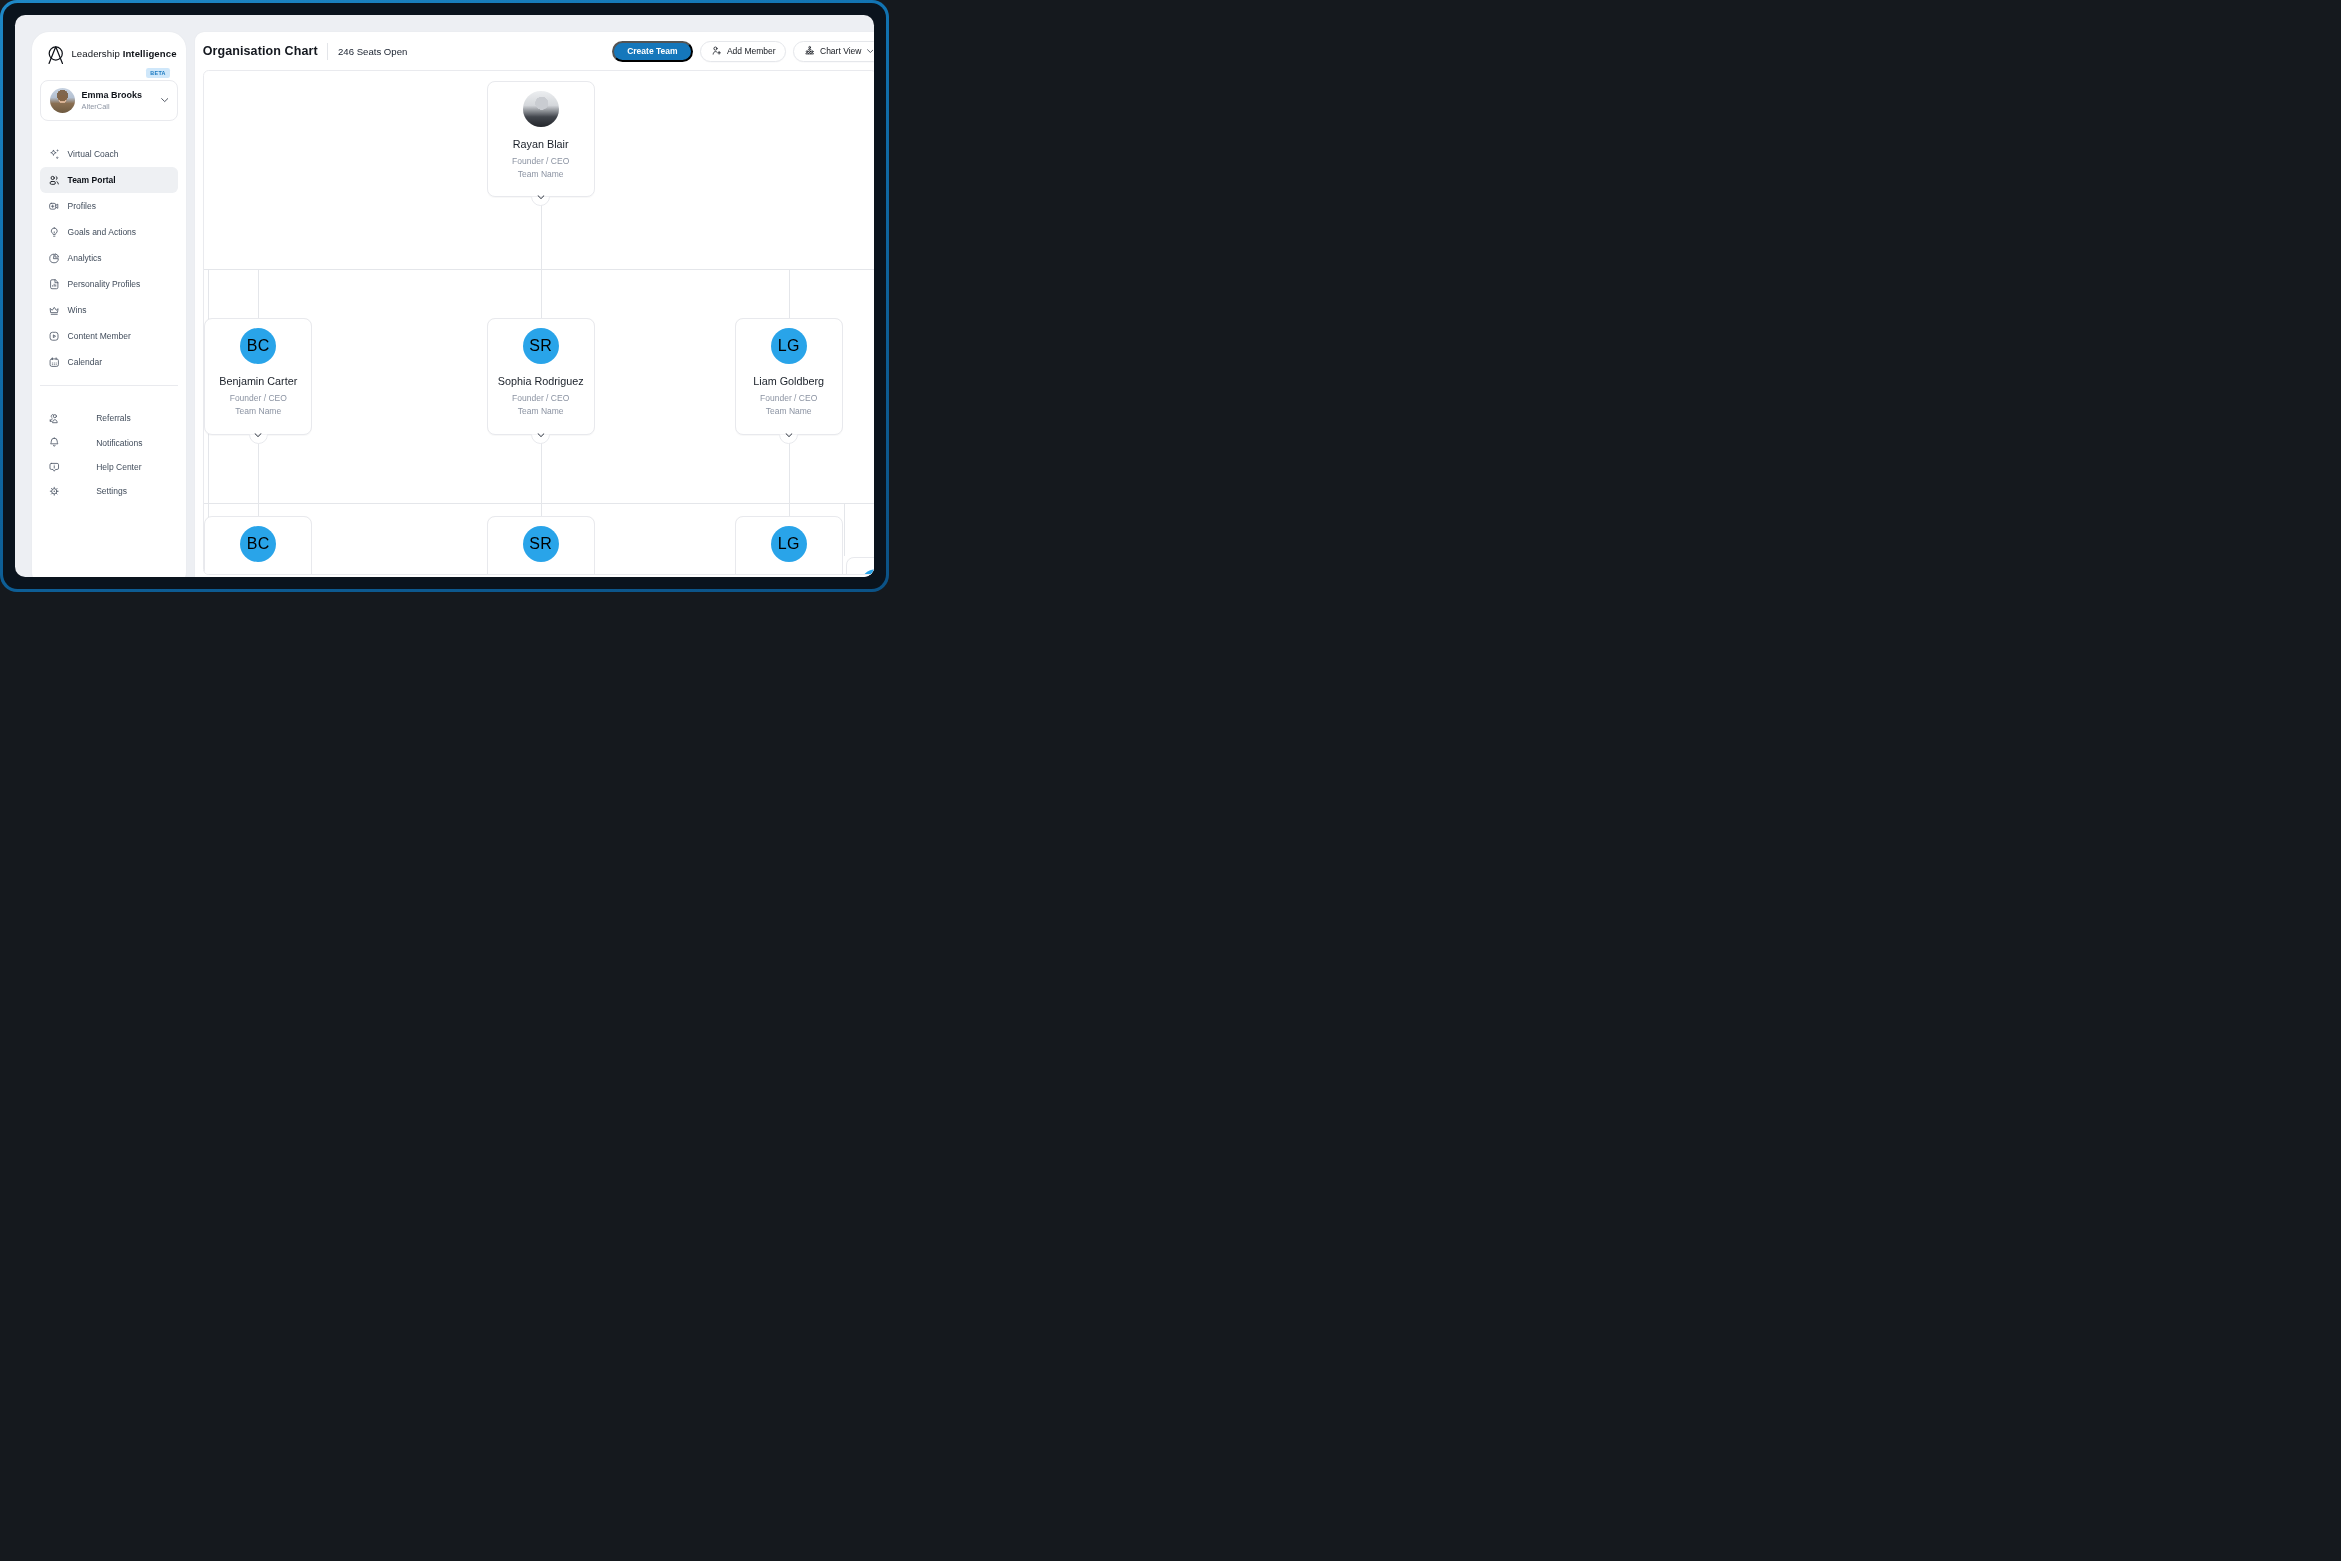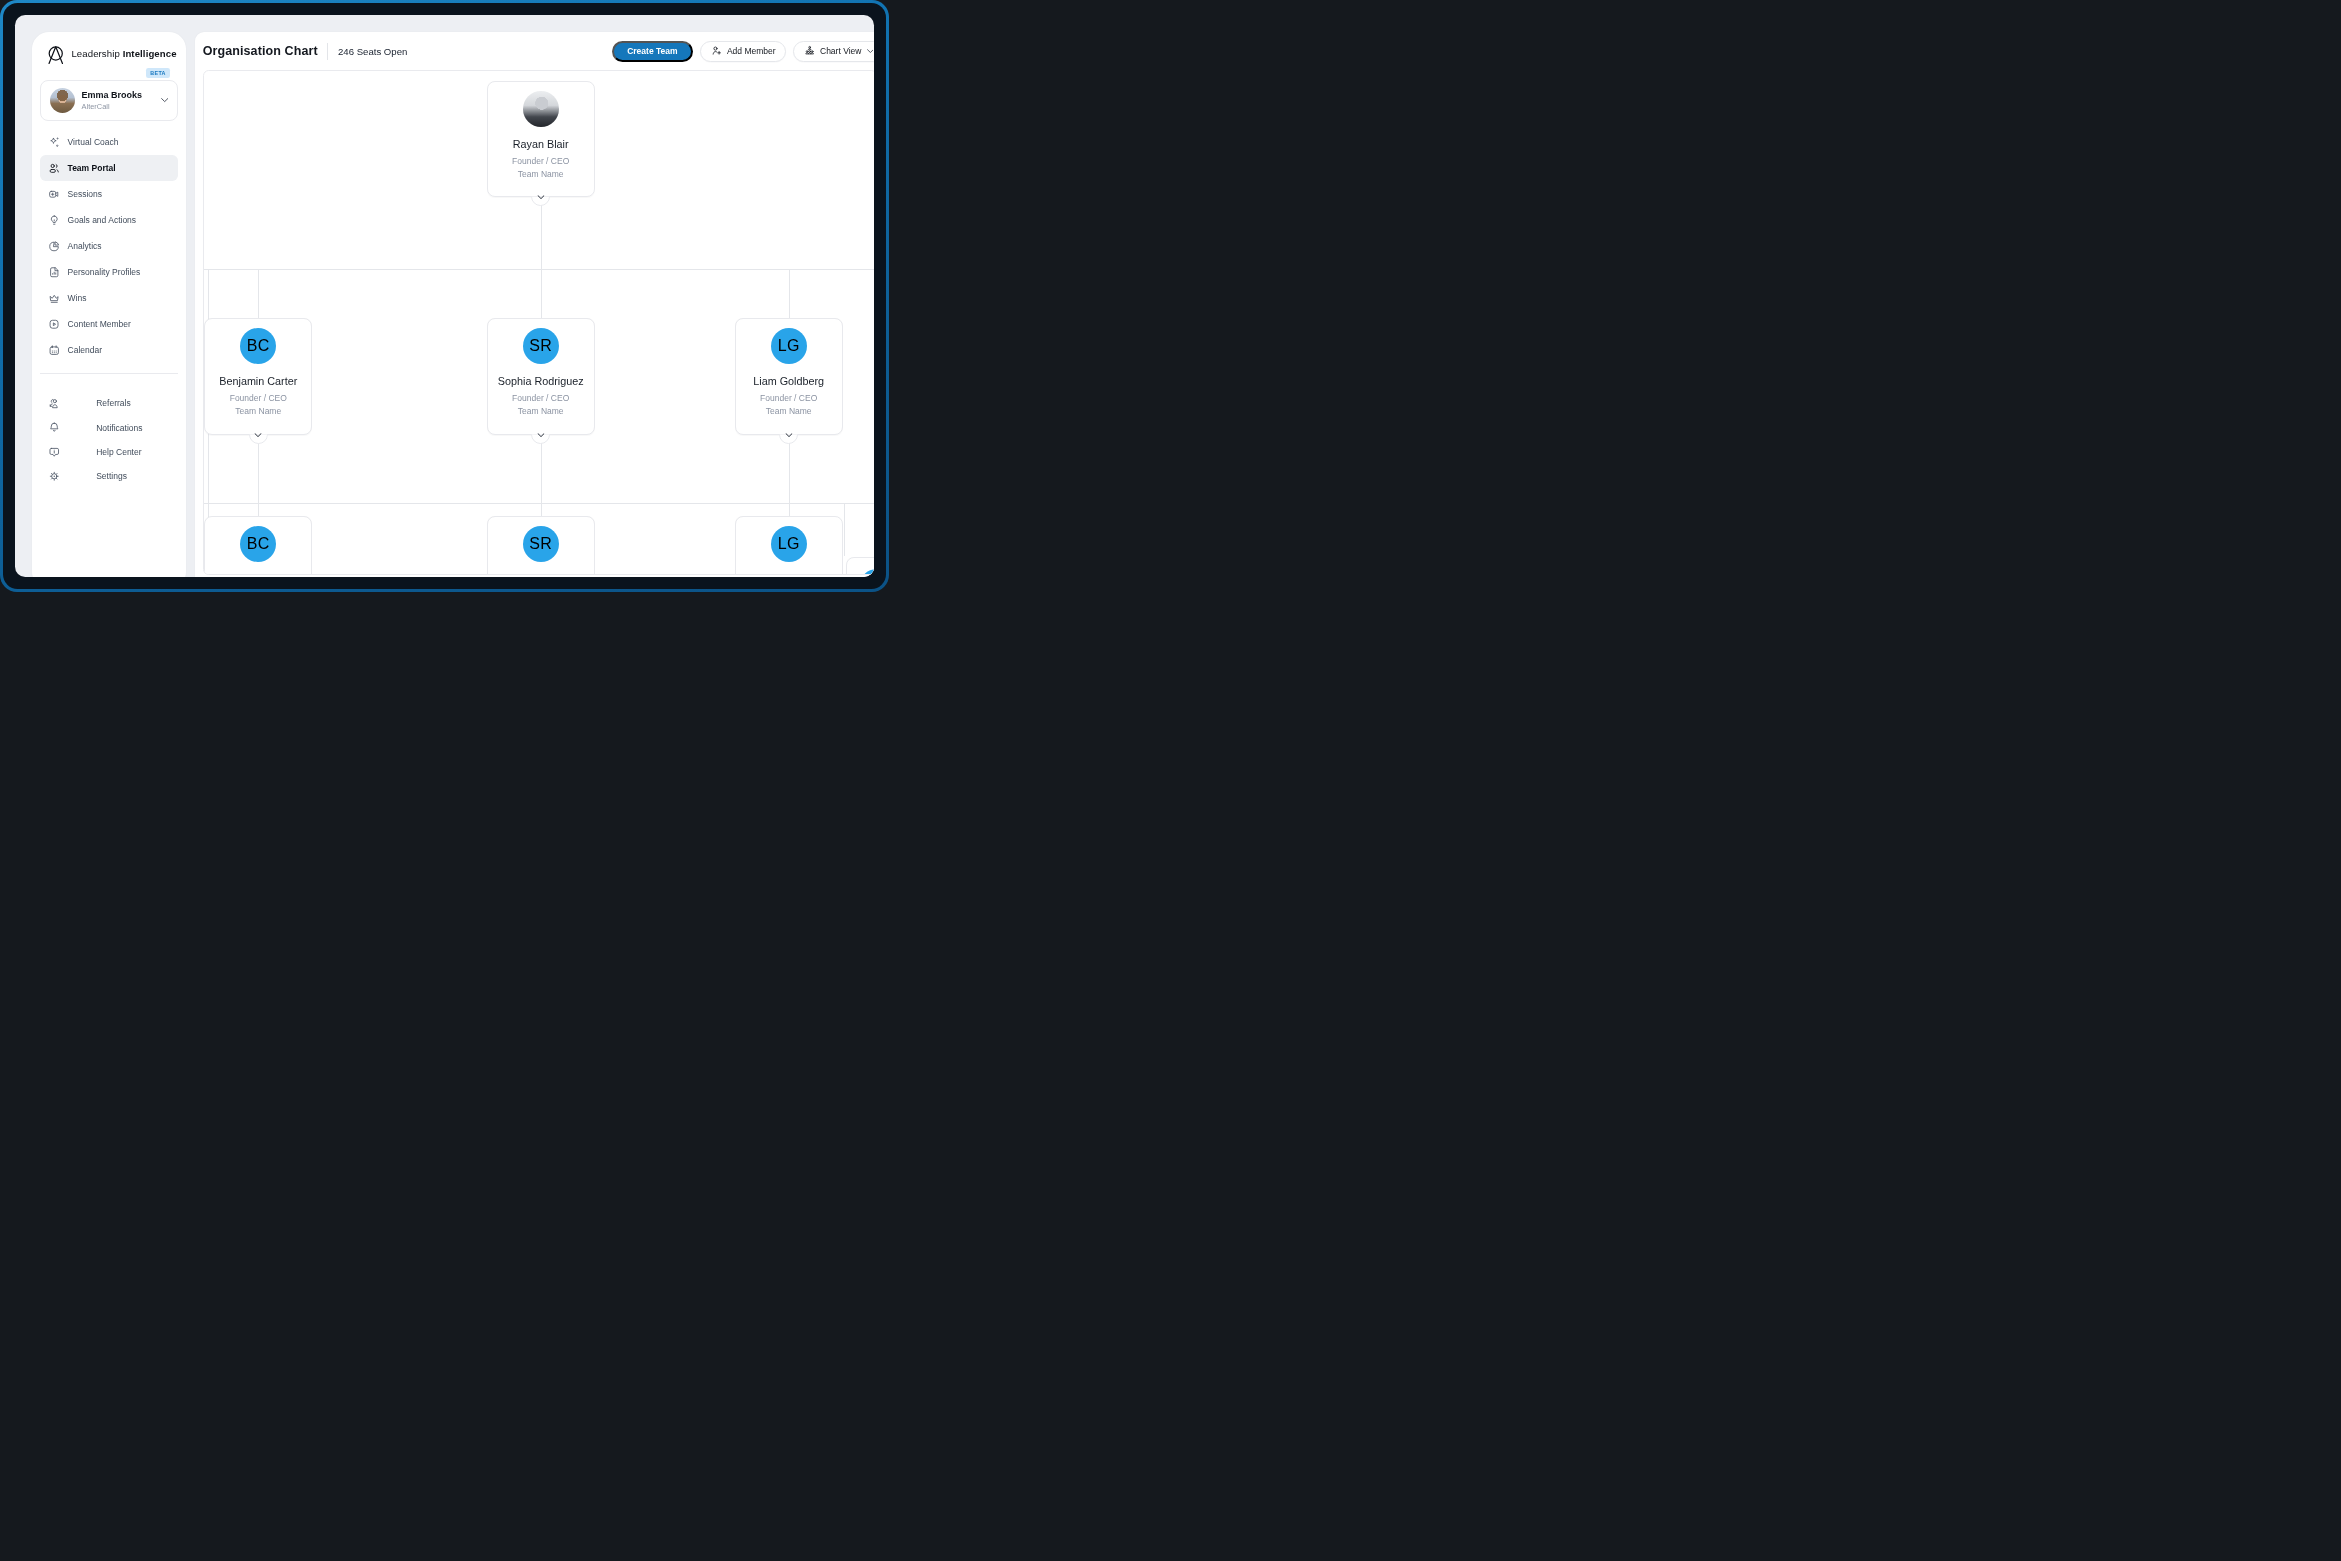--- a/index.html
+++ b/index.html
@@ -31,21 +31,21 @@
   .profile-avatar { width:25px; height:25px; border-radius:50%; flex:0 0 auto;
     background:
       radial-gradient(circle at 50% 30%, rgba(122,92,62,.9) 0 26%, rgba(0,0,0,0) 27%),
       radial-gradient(circle at 50% 44%, #d9b294 0 22%, rgba(0,0,0,0) 23%),
       linear-gradient(180deg,#c7d2e0 0%,#b4c1d2 38%,#8a6f52 62%,#6e5a40 100%); }
   .profile-texts { line-height:1.25; }
   .profile-name { font-size:9px; font-weight:700; color:#10141b; }
   .profile-org  { font-size:7.4px; color:#8d95a3; margin-top:1.1px; }
   .profile-chevron { margin-left:auto; color:#49505c; display:flex; }
 
-  .nav { margin-top:8px; padding:0 8px; }
+  .nav { margin-top:20px; padding:0 8px; }
   .nav-item { height:26px; display:flex; align-items:center; gap:7.4px; padding:0 7.4px;
     border-radius:5.7px; font-size:8.5px; color:#414c5b; cursor:default; }
   .nav-item .nicon { display:flex; width:12.5px; height:12.5px; flex:0 0 auto; color:#4d5766; }
   .nav-item.active { background:#eef0f3; color:#0b0f16; font-weight:700; }
   .nav-item.active .nicon { color:#14181f; }
   .side-divider { height:0.6px; background:#e9eaee; margin:10.2px 8px 17px; }
   .nav.footer .nav-item { height:24.4px;gap:36px; }
 
   
   .main { position:absolute; left:180px; top:17px; width:696px; height:557px;
@@ -143,21 +143,21 @@
             <span>Team Portal</span>
           </div>
           <div class="nav-item">
             <span class="nicon">
               <svg width="12.5" height="12.5" viewBox="0 0 24 24" fill="none" stroke="currentColor" stroke-width="1.6" stroke-linecap="round" stroke-linejoin="round">
                 <rect x="3.2" y="6.4" width="11.6" height="11.2" rx="3"></rect>
                 <path d="M9 9.7v4.6M6.7 12h4.6"></path>
                 <path d="M15 10.2l3.8-2.2v8l-3.8-2.2"></path>
               </svg>
             </span>
-            <span>Sessions</span>
+            <span>Profiles</span>
           </div>
           <div class="nav-item">
             <span class="nicon">
               <svg width="12.5" height="12.5" viewBox="0 0 24 24" fill="none" stroke="currentColor" stroke-width="1.6" stroke-linecap="round" stroke-linejoin="round">
                 <path d="M12 3.8a5.7 5.7 0 0 1 3.3 10.3c-.7.5-1.1 1.2-1.2 2.1h-4.2c-.1-.9-.5-1.6-1.2-2.1A5.7 5.7 0 0 1 12 3.8z"></path>
                 <path d="M12 11.2v2M10.7 19.6h2.6"></path>
               </svg>
             </span>
             <span>Goals and Actions</span>
           </div>

